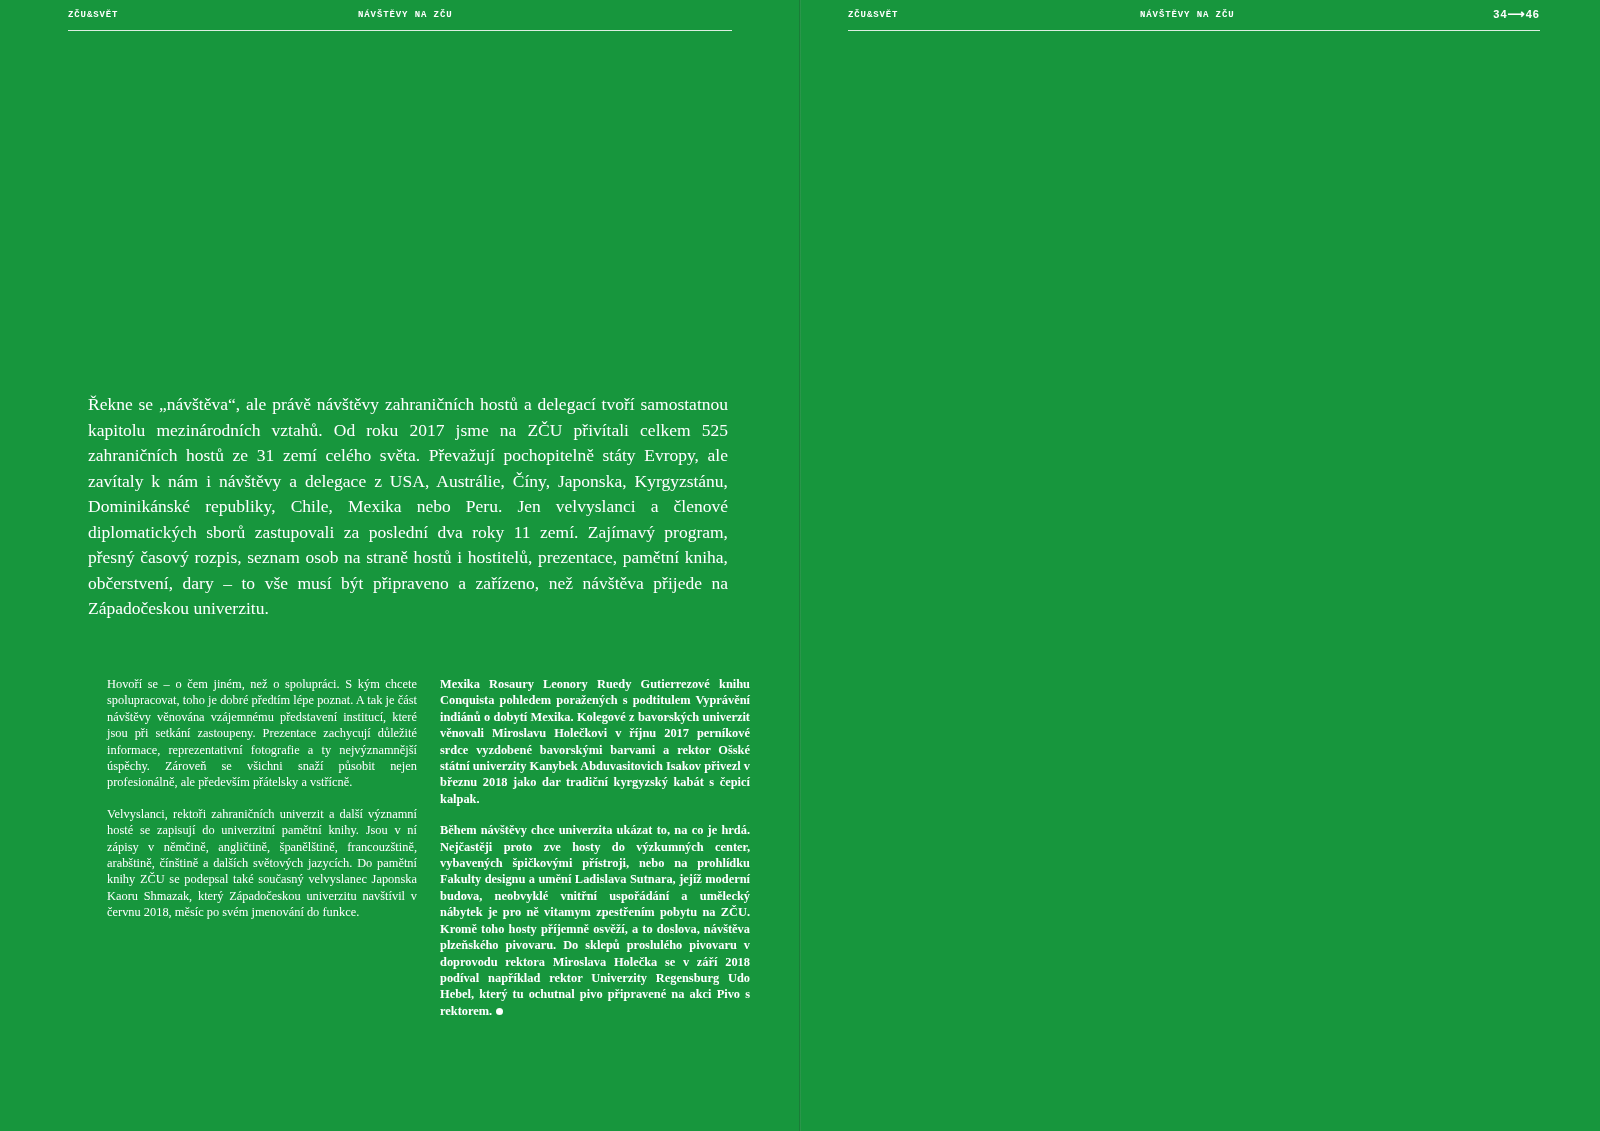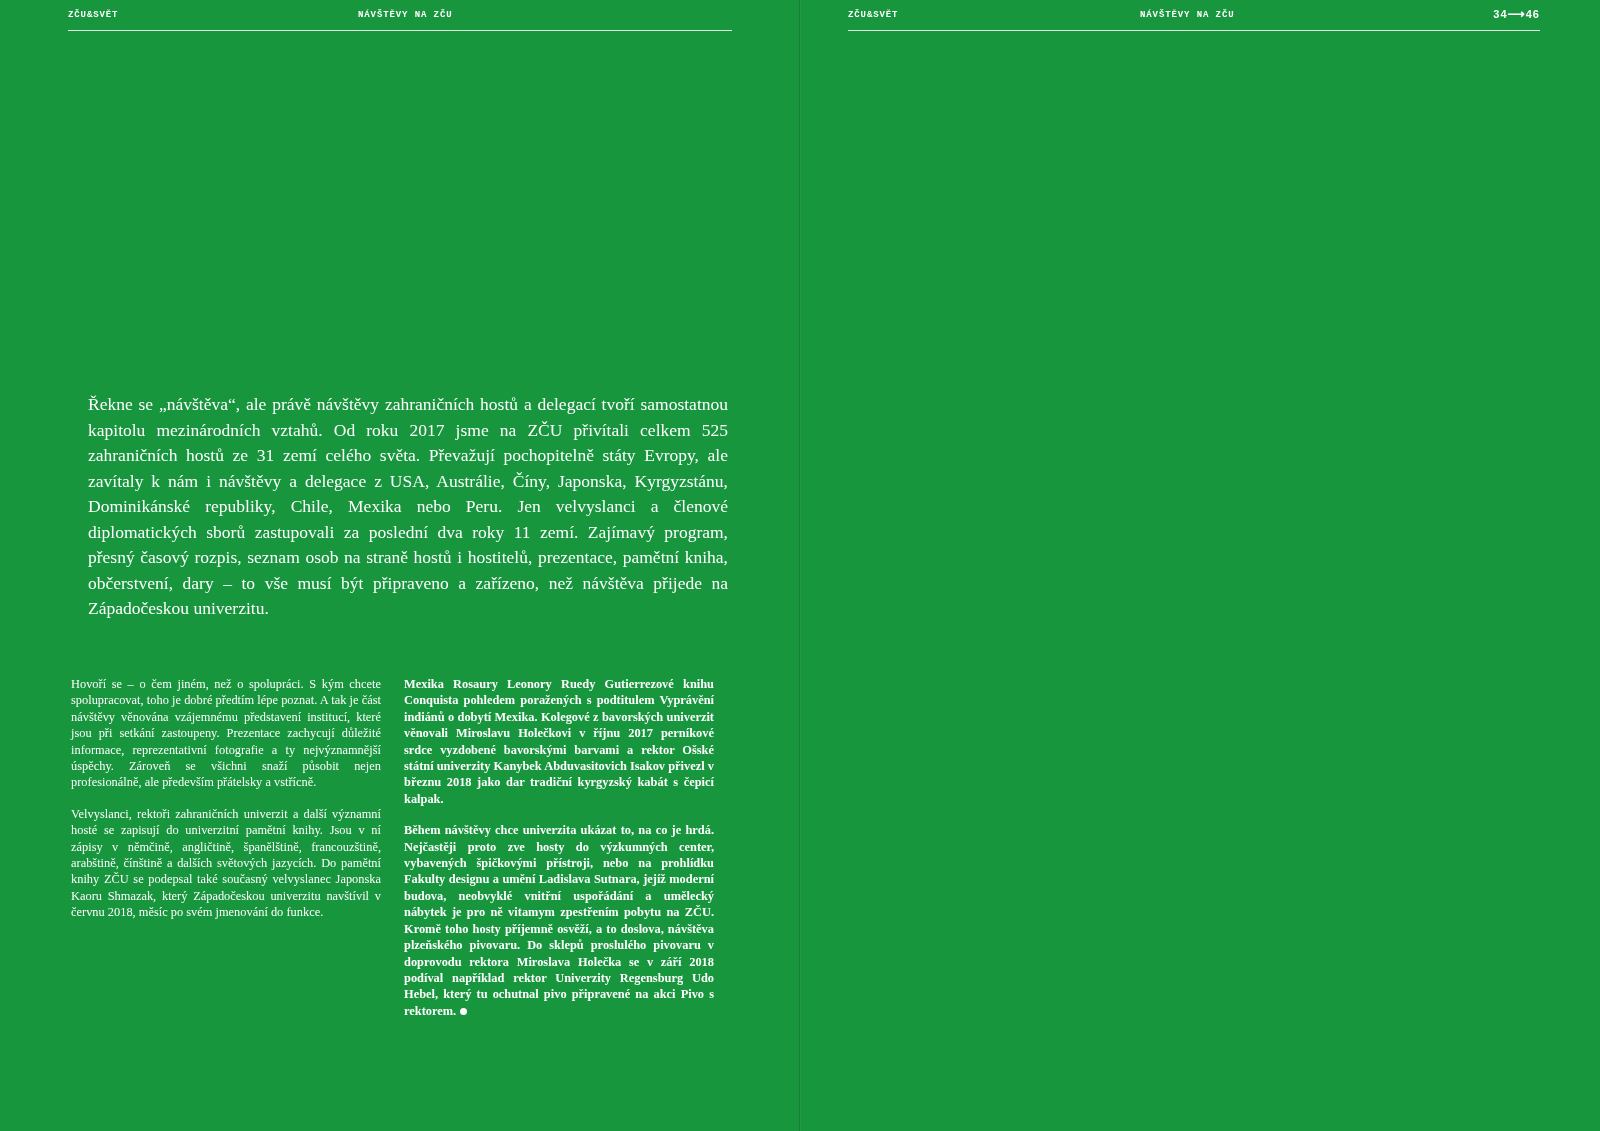--- a/index.html
+++ b/index.html
@@ -62,20 +62,21 @@
     margin-left:16px;
   }
 
   
   .col{
     position:absolute;top:676px;width:310px;
     color:#ffffff;
     font-size:12.4px;
     line-height:16.4px;
     text-align:justify;
+    margin-left:36px;
   }
   .col.c1{left:71px;}
   .col.c2{left:404px;font-weight:bold;}
   .col p{margin:0 0 15px 0;}
   .col p:last-child{margin-bottom:0;}
   .endmark{
     display:inline-block;width:7px;height:7px;border-radius:50%;
     background:#ffffff;margin-left:4px;vertical-align:middle;
   }
 </style>

